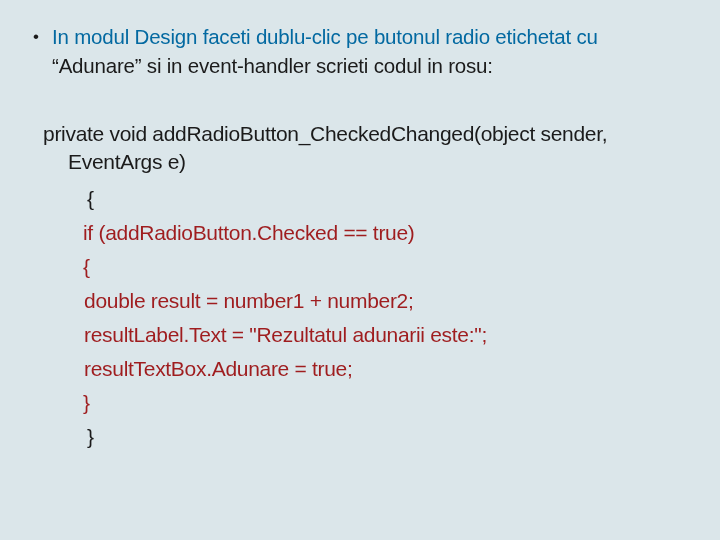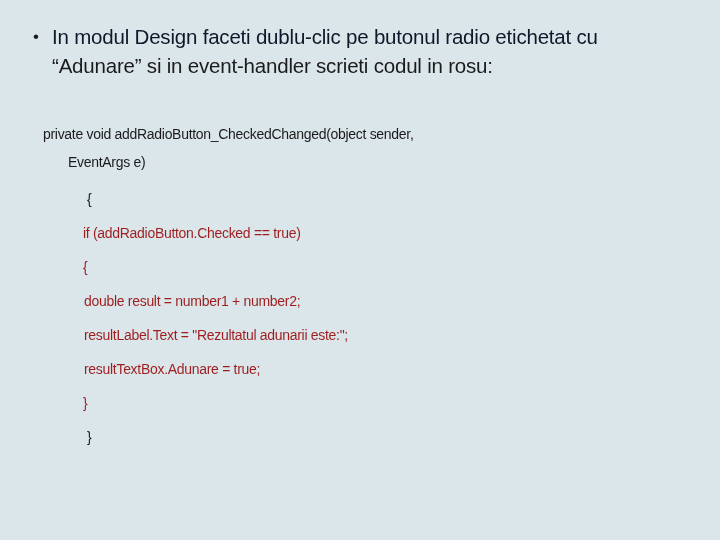--- a/index.html
+++ b/index.html
@@ -35,21 +35,21 @@
     white-space: nowrap;
   }
 
   
   .code-block {
     position: absolute;
     left: 43px;
     top: 120px;
   }
   .code-line {
-    font-size: 14px;
+    font-size: 21px;
     line-height: 34px;
     letter-spacing: -0.3px;
     white-space: nowrap;
   }
   .code-line.tight { line-height: 28px; }
   .code-line.gap-above { margin-top: 6px; }
 
   .ind-0 { margin-left: 0; }
   .ind-1 { margin-left: 25px; }
   .ind-2 { margin-left: 44px; }
@@ -57,21 +57,21 @@
   .ind-4 { margin-left: 41px; }
 </style>
 </head>
 <body style="background: rgb(219, 230, 234);">
 
 <div class="slide" style="background: rgb(219, 230, 234);">
 
   <div class="bullet-block">
     <span class="bullet-marker" style="color: rgb(27, 27, 27);">•</span>
     <div class="bullet-text">
-      <div style="color: #0f172a;">In modul Design faceti dublu-clic pe butonul radio etichetat cu</div>
+      <div style="color: #0369a1;">In modul Design faceti dublu-clic pe butonul radio etichetat cu</div>
       <div style="color: rgb(27, 27, 27);">“Adunare” si in event-handler scrieti codul in rosu:</div>
     </div>
   </div>
 
   <div class="code-block">
     <div class="code-line tight ind-0" style="color: rgb(27, 27, 27);">private void addRadioButton_CheckedChanged(object sender,</div>
     <div class="code-line tight ind-1" style="color: rgb(27, 27, 27);">EventArgs e)</div>
     <div class="code-line gap-above ind-2" style="color: rgb(27, 27, 27);">{</div>
     <div class="code-line ind-3" style="color: rgb(159, 29, 31);">if (addRadioButton.Checked == true)</div>
     <div class="code-line ind-3" style="color: rgb(159, 29, 31);">{</div>

